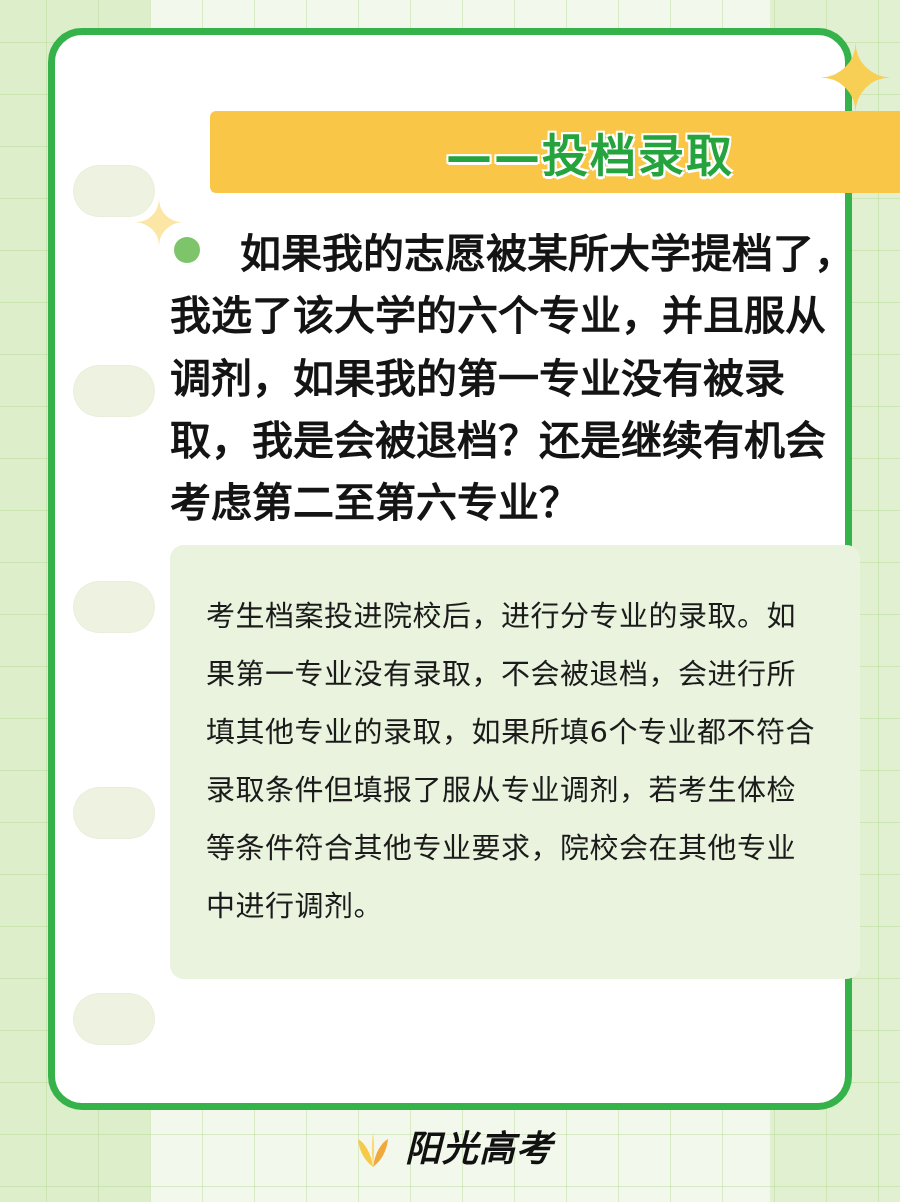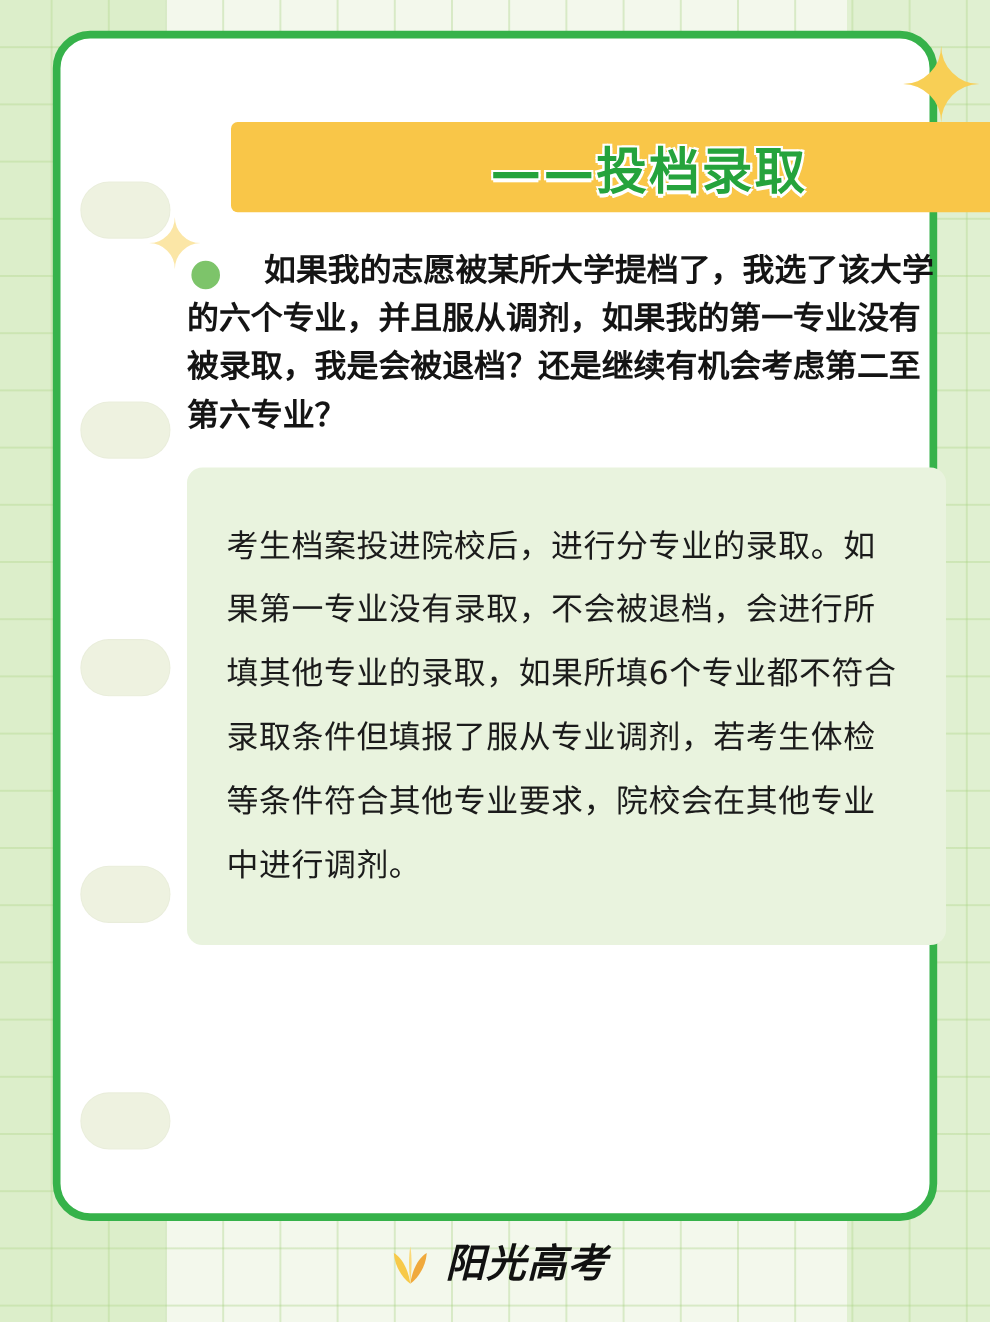--- a/index.html
+++ b/index.html
@@ -158,31 +158,31 @@
     left: 4px;
     top: 14px;
     width: 26px;
     height: 26px;
     background: #7dc46a;
     border-radius: 50%;
   }
   .question-text {
     margin: 0;
     font-family: "DejaVu Sans", sans-serif;
-    font-size: 29px;
+    font-size: 41px;
     font-weight: bold;
     line-height: 1.52;
     color: #141414;
     text-indent: 70px;
     letter-spacing: 0px;
   }
 
   
   .answer-box {
-    margin-top: 26px;
+    margin-top: 10px;
     width: 690px;
     box-sizing: border-box;
     background: #e9f3de;
     border-radius: 14px;
     padding: 42px 36px 44px 36px;
   }
   .answer-text {
     margin: 0;
     font-family: "DejaVu Sans", sans-serif;
     font-size: 29px;

